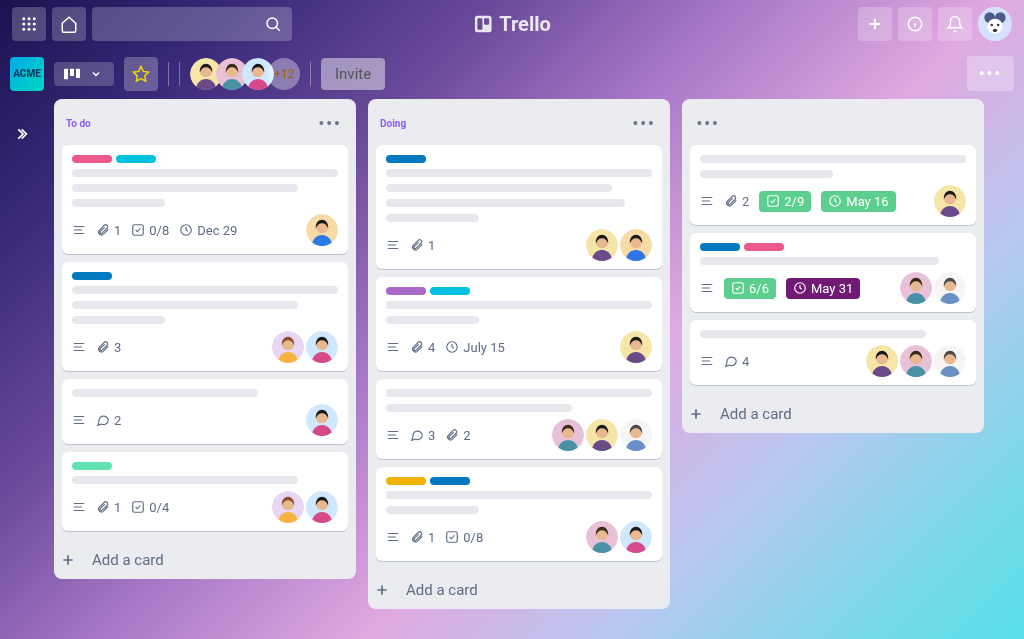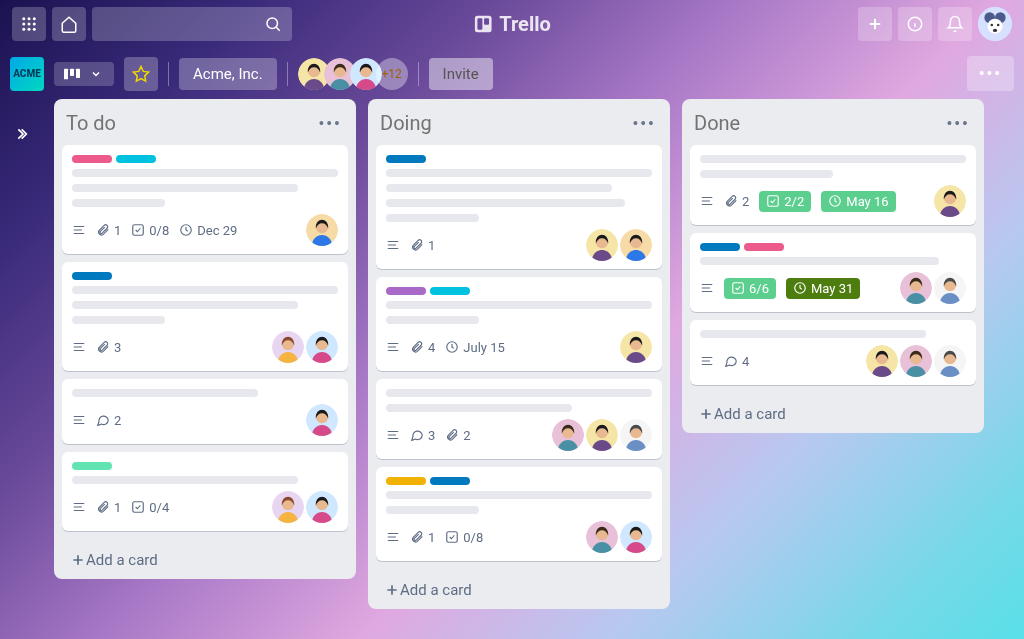--- a/index.html
+++ b/index.html
@@ -33,39 +33,39 @@
 .member-count { width: 32px; height: 32px; border-radius: 50%; background: rgba(255,255,255,0.35); color: #a16207; font-size: 12px; display: flex; align-items: center; justify-content: center; margin-left: -6px; cursor: default; }
 .invite-btn { padding: 7px 14px; border-radius: 4px; background: rgba(255,255,255,0.45); color: #555; font-size: 15px; cursor: pointer; }
 .subbar-more { margin-left: auto; padding: 8px 12px; border-radius: 4px; background: rgba(255,255,255,0.28); color: #fff; cursor: pointer; font-weight: 700; letter-spacing: 2px; }
 
 .sidebar-toggle { position: absolute; left: 0; top: 114px; width: 42px; height: 40px; display: flex; align-items: center; justify-content: center; color: #fff; cursor: pointer; }
 .sidebar-toggle svg { width: 16px; height: 16px; }
 
 .board-area { flex: 1; overflow-x: auto; overflow-y: hidden; padding: 0 6px 0 54px; display: flex; gap: 12px; align-items: flex-start; }
 .list { width: 302px; flex-shrink: 0; background: #ebecf0; border-radius: 8px; display: flex; flex-direction: column; max-height: 536px; }
 .list-header { display: flex; align-items: center; padding: 10px 12px 6px; }
-.list-title { font-size: 20px; font-weight: 400; color: #737373; flex: 1; }
+.list-title { font-size: 10px; font-weight: 700; color: #8b5cf6; flex: 1; }
 .list-menu { width: 28px; height: 28px; display: flex; align-items: center; justify-content: center; color: #6b778c; cursor: pointer; font-weight: 700; letter-spacing: 2px; }
 .cards-wrap { overflow-y: auto; padding: 2px 8px; }
 .cards-wrap::-webkit-scrollbar { width: 8px; }
 .cards-wrap::-webkit-scrollbar-thumb { background: #c6cad0d8; border-radius: 4px; }
 .card { background: #fff; border-radius: 6px; box-shadow: 0 1px 0 rgba(9,30,66,.2); margin-bottom: 8px; padding: 10px 10px 8px; cursor: pointer; position: relative; }
 .labels-row { display: flex; gap: 4px; margin-bottom: 6px; }
 .label { height: 8px; border-radius: 4px; }
 .skel-line { height: 8px; background: #e6e8ed; border-radius: 4px; margin-bottom: 7px; }
 .card-bottom { display: flex; align-items: center; gap: 10px; margin-top: 4px; min-height: 32px; }
 .badges { display: flex; align-items: center; gap: 10px; flex-wrap: wrap; font-size: 13px; color: #5e6c84; }
 .badge { display: flex; align-items: center; gap: 4px; }
 .badge svg { width: 14px; height: 14px; }
 .badge.pill { padding: 3px 7px; border-radius: 4px; color: #fff; }
 .badge.pill svg { color: #fff; }
 .members { margin-left: auto; display: flex; }
 .avatar { width: 32px; height: 32px; border-radius: 50%; display: flex; align-items: center; justify-content: center; overflow: hidden; }
 .members .avatar { margin-left: 2px; }
-.add-card { padding: 10px 16px; display: flex; align-items: center; gap: 0; font-size: 15px; color: #5e6c84; cursor: pointer; border-radius: 0 0 8px 8px; }
+.add-card { padding: 10px 6px; display: flex; align-items: center; gap: 16px; font-size: 15px; color: #5e6c84; cursor: pointer; border-radius: 0 0 8px 8px; }
 .add-card svg { width: 16px; height: 16px; }
 
 
 .avatar svg { width: 100%; height: 100%; }
 </style>
 </head>
 <body>
 
 <div class="topbar">
   <div class="icon-btn">
@@ -142,21 +142,20 @@
     <svg viewBox="0 0 24 24" fill="none" stroke="currentColor" stroke-width="3">
         <path d="m6 9 6 6 6-6"></path>
       </svg>
   </div>
   <div class="star-btn">
     <svg viewBox="0 0 24 24" fill="none" stroke="currentColor" stroke-width="2">
         <path d="m12 2 3 6.5 7 1-5 5 1.2 7L12 18l-6.2 3.5L7 14.5 2 9.5l7-1z"></path>
       </svg>
   </div>
   <div class="divider"></div>
-  <div class="org-btn">Acme, Inc.</div>
   <div class="divider"></div>
   <div class="member-stack" id="header-members">
       <div class="avatar">
         <svg viewBox="0 0 32 32">
     <circle cx="16" cy="16" r="16" fill="#f5e6a8"></circle>
     <path d="M6 32c0-7 4.5-11 10-11s10 4 10 11z" fill="#6b4a8a"></path>
     <circle cx="16" cy="13" r="6.2" fill="#e8b890"></circle>
     <path d="M9.8 13c0-4 2.8-7.2 6.2-7.2s6.2 3.2 6.2 7.2c0 .5-.03 1-.1 1.4-1-3.2-3.2-5.2-6.1-5.2s-5.1 2-6.1 5.2c-.07-.4-.1-.9-.1-1.4z" fill="#1a1a1a"></path>
   </svg>
       </div>
@@ -557,21 +556,20 @@
       </div>
     <div class="add-card">
         <svg viewBox="0 0 24 24" fill="none" stroke="currentColor" stroke-width="2.5">
           <path d="M12 5v14M5 12h14"></path>
         </svg>
         <span>Add a card</span>
       </div>
   </div>
     <div class="list">
     <div class="list-header">
-      <div class="list-title">Done</div>
       <div class="list-menu">•••</div>
     </div>
     <div class="cards-wrap">
         <div class="card">
           <div class="skel-line" style="width: 100%;"></div>
           <div class="skel-line" style="width: 50%;"></div>
           <div class="card-bottom">
             <div class="badges">
               <span class="badge">
                 <svg viewBox="0 0 24 24" fill="none" stroke="currentColor" stroke-width="2">
@@ -582,21 +580,21 @@
                 <svg viewBox="0 0 24 24" fill="none" stroke="currentColor" stroke-width="2">
                   <path d="m21 11-8.5 8.5a5 5 0 0 1-7-7L14 4a3.5 3.5 0 0 1 5 5l-8.5 8.5a2 2 0 0 1-3-3L15 7"></path>
                 </svg>
                 <span>2</span>
               </span>
               <span class="badge pill" style="background: rgb(92, 207, 143);">
                 <svg viewBox="0 0 24 24" fill="none" stroke="currentColor" stroke-width="2">
                   <rect x="3" y="3" width="18" height="18" rx="3"></rect>
                   <path d="m8 12 3 3 5-6"></path>
                 </svg>
-                <span>2/2</span>
+                <span>2/9</span>
               </span>
               <span class="badge pill" style="background: rgb(92, 207, 143);">
                 <svg viewBox="0 0 24 24" fill="none" stroke="currentColor" stroke-width="2">
                   <circle cx="12" cy="12" r="9"></circle>
                   <path d="M12 7v5l3 2"></path>
                 </svg>
                 <span>May 16</span>
               </span>
             </div>
             <div class="members">
@@ -624,21 +622,21 @@
                   <path d="M3 6h18M3 12h14M3 18h18"></path>
                 </svg>
               </span>
               <span class="badge pill" style="background: rgb(92, 207, 143);">
                 <svg viewBox="0 0 24 24" fill="none" stroke="currentColor" stroke-width="2">
                   <rect x="3" y="3" width="18" height="18" rx="3"></rect>
                   <path d="m8 12 3 3 5-6"></path>
                 </svg>
                 <span>6/6</span>
               </span>
-              <span class="badge pill" style="background: #4d7c0f;">
+              <span class="badge pill" style="background: #701a75;">
                 <svg viewBox="0 0 24 24" fill="none" stroke="currentColor" stroke-width="2">
                   <circle cx="12" cy="12" r="9"></circle>
                   <path d="M12 7v5l3 2"></path>
                 </svg>
                 <span>May 31</span>
               </span>
             </div>
             <div class="members">
               <div class="avatar">
                 <svg viewBox="0 0 32 32">

